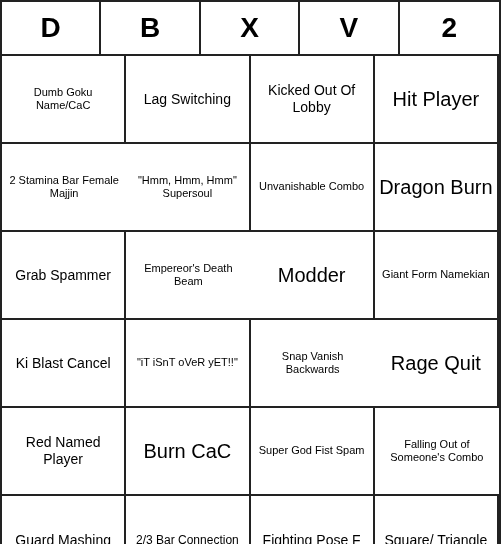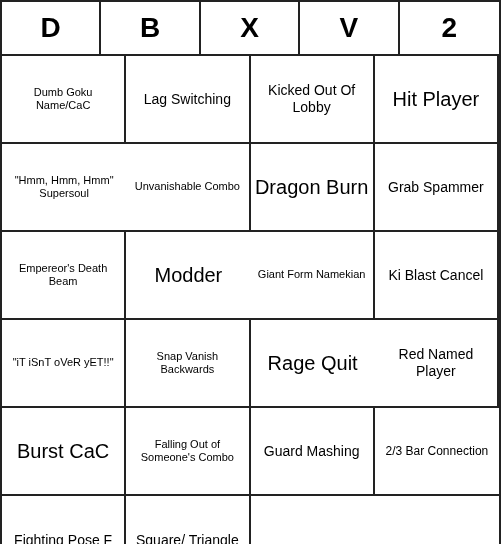--- a/index.html
+++ b/index.html
@@ -90,20 +90,23 @@
       <div class="bingo-cell">
         <span class="cell-text medium">Lag Switching</span>
       </div>
       <div class="bingo-cell">
         <span class="cell-text medium">Kicked Out Of Lobby</span>
       </div>
       <div class="bingo-cell">
         <span class="cell-text large">Hit Player</span>
       </div>
       <div class="bingo-cell">
+        <span class="cell-text small">2 Stamina Bar Female Majjin</span>
+      </div>
+      <div class="bingo-cell">
         <span class="cell-text small">"Hmm, Hmm, Hmm" Supersoul</span>
       </div>
       <div class="bingo-cell">
         <span class="cell-text small">Unvanishable Combo</span>
       </div>
       <div class="bingo-cell">
         <span class="cell-text large">Dragon Burn</span>
       </div>
       <div class="bingo-cell">
         <span class="cell-text medium">Grab Spammer</span>
@@ -126,21 +129,24 @@
       <div class="bingo-cell">
         <span class="cell-text small">Snap Vanish Backwards</span>
       </div>
       <div class="bingo-cell">
         <span class="cell-text large">Rage Quit</span>
       </div>
       <div class="bingo-cell">
         <span class="cell-text medium">Red Named Player</span>
       </div>
       <div class="bingo-cell">
-        <span class="cell-text large">Burst CaC</span>
+        <span class="cell-text large">Burn CaC</span>
+      </div>
+      <div class="bingo-cell">
+        <span class="cell-text small">Super God Fist Spam</span>
       </div>
       <div class="bingo-cell">
         <span class="cell-text small">Falling Out of Someone's Combo</span>
       </div>
       <div class="bingo-cell">
         <span class="cell-text medium">Guard Mashing</span>
       </div>
       <div class="bingo-cell">
         <span class="cell-text xsmall">2/3 Bar Connection</span>
       </div>

